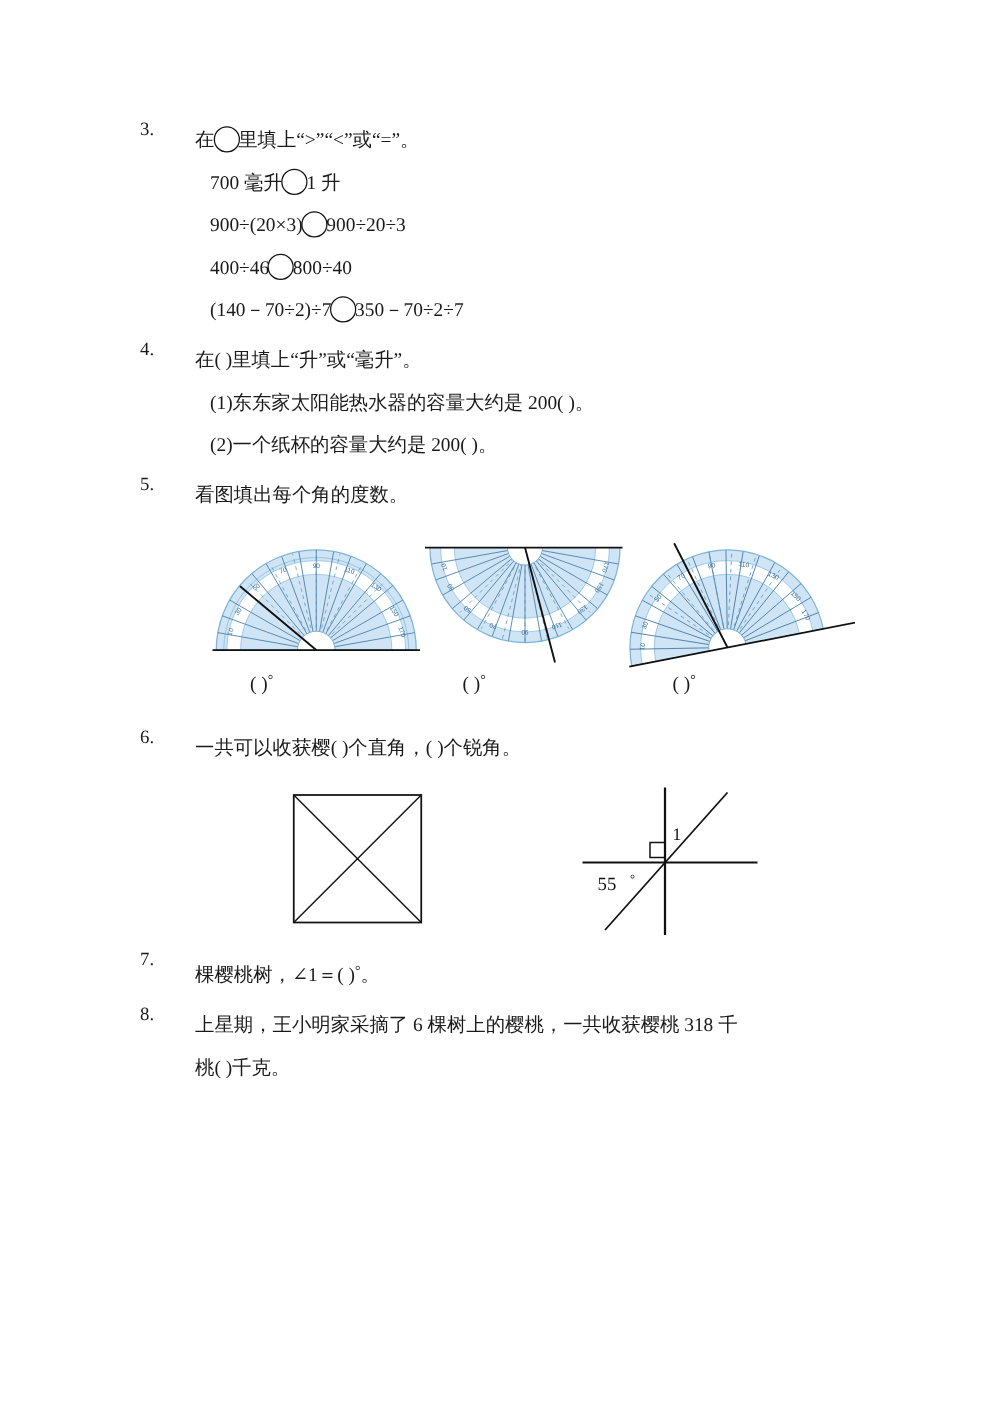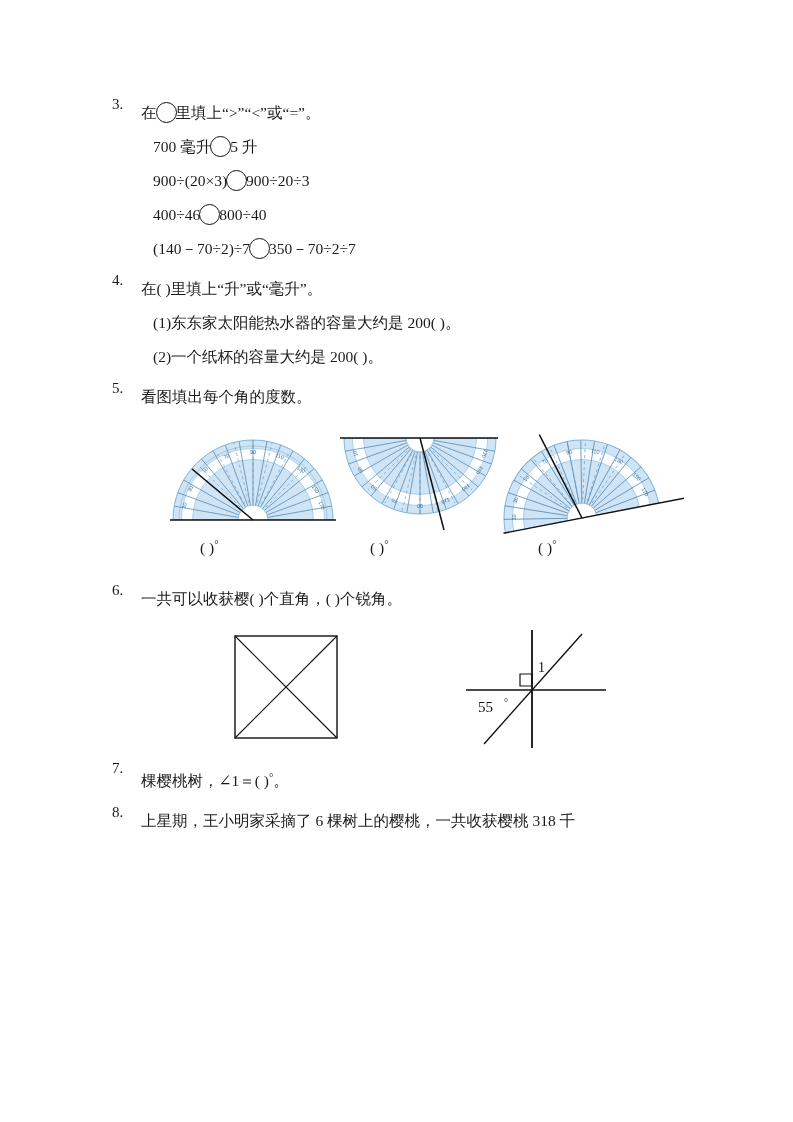--- a/index.html
+++ b/index.html
@@ -37,21 +37,21 @@
   .q-num {
     position: absolute;
     left: 0;
     top: 0;
     width: 26px;
     text-align: left;
     font-size: 15px;
     font-family: "Liberation Serif", serif;
   }
   .q-body {
-    margin-left: 29px;
+    margin-left: 44px;
     font-size: 15.5px;
     line-height: 34px;
   }
   .line {
     line-height: 34px;
     white-space: nowrap;
   }
   .indent {
     padding-left: 12px;
   }
@@ -111,21 +111,21 @@
 <div class="page">
  <div class="content">
 
   <div class="q">
     <div class="q-num">3.</div>
     <div class="q-body">
       <div class="line">
         <span>在</span><span class="circ"></span><span>里填上“&gt;”“&lt;”或“=”。</span>
       </div>
       <div class="line indent">
-        <span>700 毫升</span><span class="circ"></span><span>5 升</span>
+        <span>700 毫升</span><span class="circ"></span><span>1 升</span>
       </div>
       <div class="line indent">
         <span>900÷(20×3)</span><span class="circ"></span><span>900÷20÷3</span>
       </div>
       <div class="line indent">
         <span>400÷46</span><span class="circ"></span><span>800÷40</span>
       </div>
       <div class="line indent">
         <span>(140－70÷2)÷7</span><span class="circ"></span><span>350－70÷2÷7</span>
       </div>
@@ -399,17 +399,18 @@
       <div class="line">
         <span>棵樱桃树，</span><span>∠1＝(        )</span><span class="deg">°</span><span>。</span>
       </div>
     </div>
   </div>
 
   <div class="q" style="margin-top:6px;">
     <div class="q-num">8.</div>
     <div class="q-body">
       <div class="line">上星期，王小明家采摘了 6 棵树上的樱桃，一共收获樱桃 318 千</div>
+      <div class="line">桃(        )千克。</div>
     </div>
   </div>
 
  </div>
 </div>
 
 </body></html>

